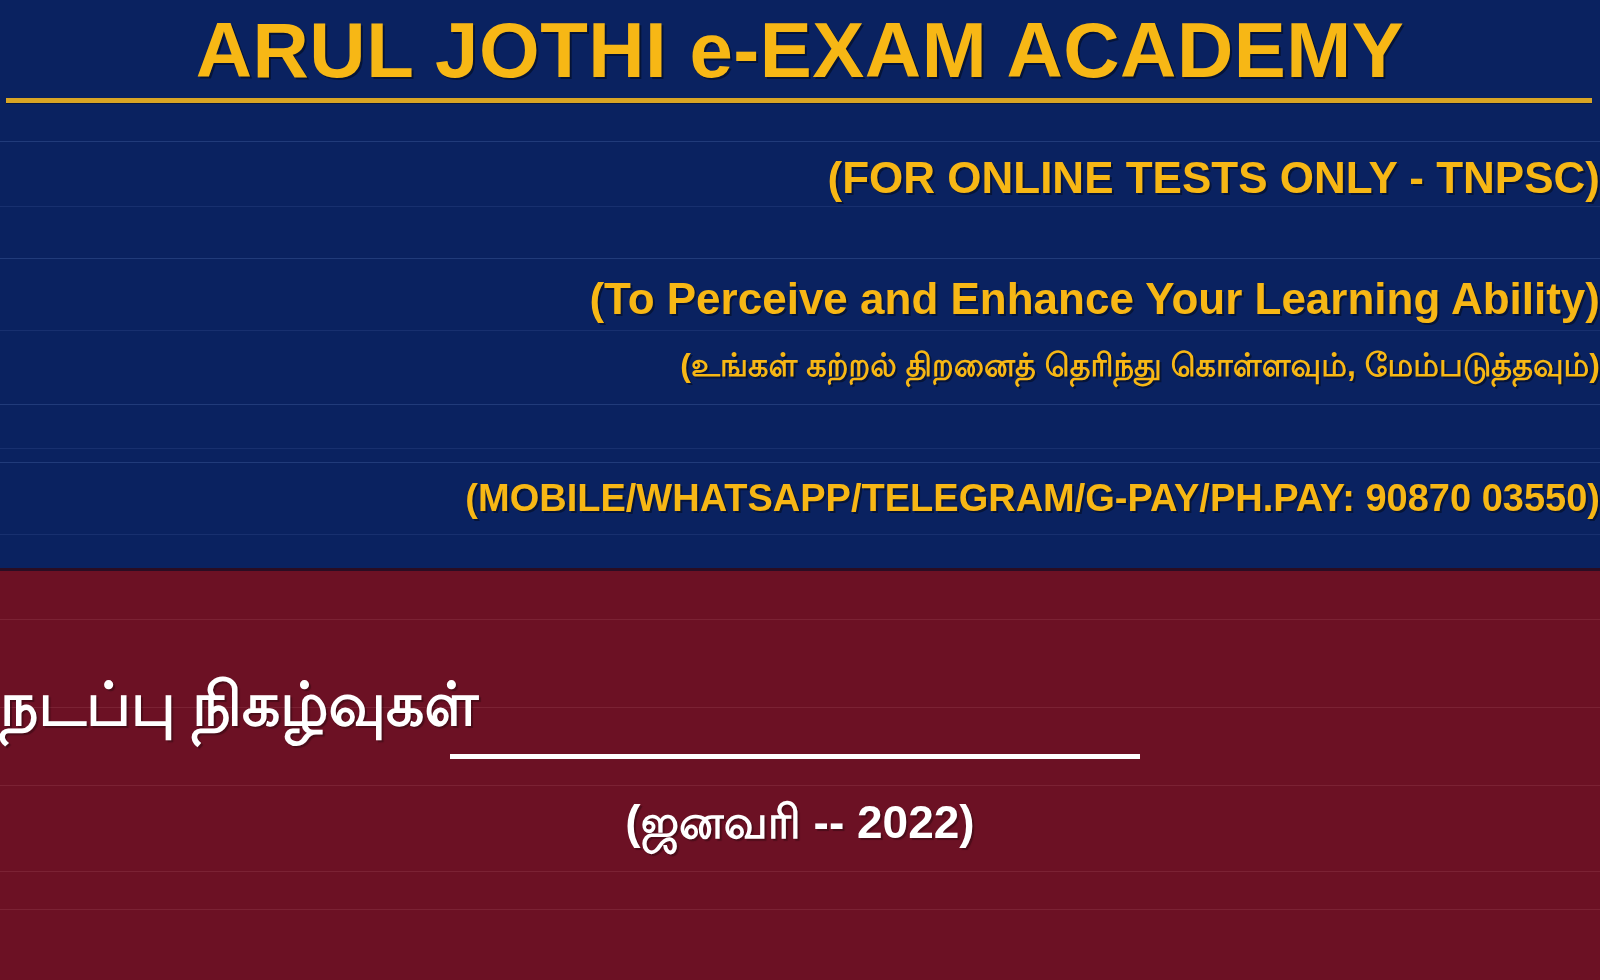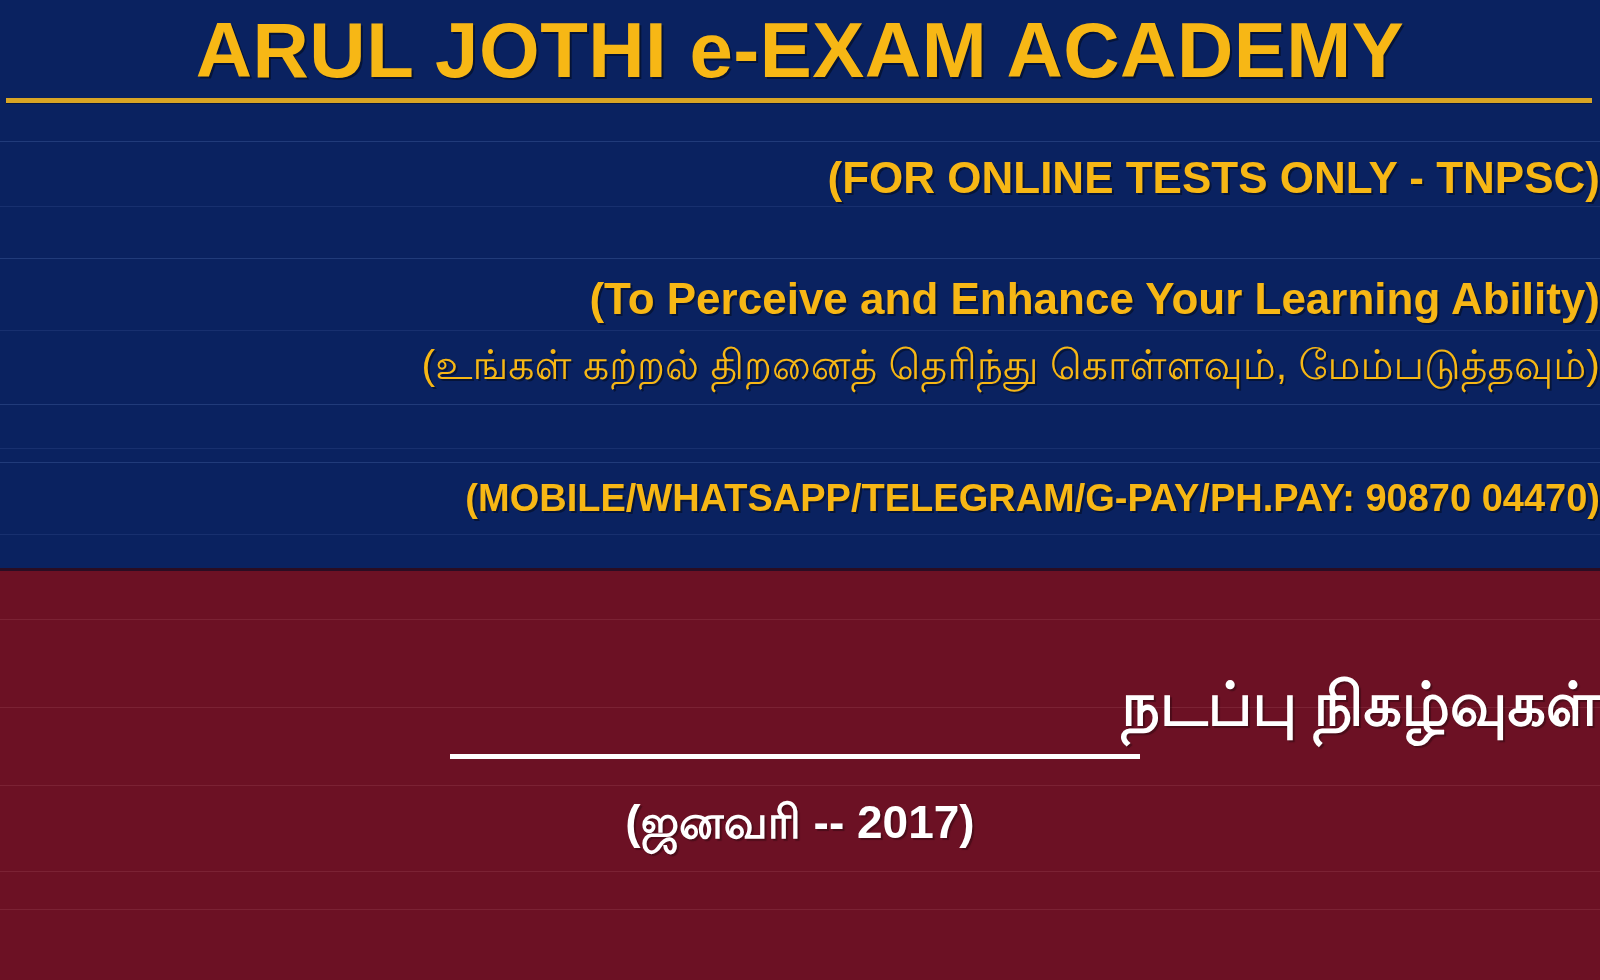--- a/index.html
+++ b/index.html
@@ -70,41 +70,41 @@
   .sub-line {
     position:absolute; left:0; width:1600px;
     text-align:right;
     color:#F7B715;
     font-weight:bold;
     white-space:nowrap;
     text-shadow:2px 2px 0 rgba(0,0,0,0.40);
   }
   .sub-tnpsc { top:150px; font-size:44px; line-height:56px; }
   .sub-english { top:270px; font-size:44px; line-height:58px; }
-  .sub-tamil   { top:340px; font-size:41px; line-height:50px; font-weight:normal; }
+  .sub-tamil   { top:340px; font-size:32px; line-height:50px; font-weight:bold; }
   .sub-contact { top:472px; font-size:38px; line-height:52px; }
 
   
   .banner-maroon {
     position:absolute; left:0; top:568px;
     width:1600px; height:412px;
     background:#6c1124;
     overflow:hidden;
     border-top:3px solid #2a0d23;
   }
   .rowline-m {
     position:absolute; left:0; width:1600px; height:1px;
     background:rgba(255,190,200,0.10);
     pointer-events:none;
   }
 
   .maroon-heading {
     position:absolute; left:0; top:92px;
     width:1600px;
-    text-align:right;
+    text-align:left;
     color:#FFFFFF;
     font-weight:bold;
     font-size:60px;
     line-height:84px;
     white-space:nowrap;
     text-shadow:2px 2px 1px rgba(0,0,0,0.30);
   }
   .maroon-heading-underline {
     position:absolute; left:450px; top:183px;
     width:690px; height:5px;
@@ -144,30 +144,30 @@
       <div class="main-title">ARUL JOTHI  e-EXAM  ACADEMY</div>
       <div class="title-underline"></div>
     </div>
 
     <div class="sub-line sub-tnpsc">(FOR ONLINE TESTS ONLY - TNPSC)</div>
 
     <div class="sub-line sub-english">(To Perceive and Enhance Your Learning Ability)</div>
 
     <div class="sub-line sub-tamil">(உங்கள் கற்றல் திறனைத் தெரிந்து கொள்ளவும், மேம்படுத்தவும்)</div>
 
-    <div class="sub-line sub-contact">(MOBILE/WHATSAPP/TELEGRAM/G-PAY/PH.PAY: 90870 04470)</div>
+    <div class="sub-line sub-contact">(MOBILE/WHATSAPP/TELEGRAM/G-PAY/PH.PAY: 90870 03550)</div>
   </div>
 
   <div class="banner-maroon">
 
     <div class="rowline-m" style="top:48px;"></div>
     <div class="rowline-m" style="top:136px;"></div>
     <div class="rowline-m" style="top:214px;"></div>
     <div class="rowline-m" style="top:300px;"></div>
     <div class="rowline-m" style="top:338px;"></div>
 
     <div class="maroon-heading">நடப்பு நிகழ்வுகள்</div>
     <div class="maroon-heading-underline"></div>
 
-    <div class="maroon-date">(ஜனவரி -- 2017)</div>
+    <div class="maroon-date">(ஜனவரி -- 2022)</div>
   </div>
 
 </div>
 
 </body></html>

